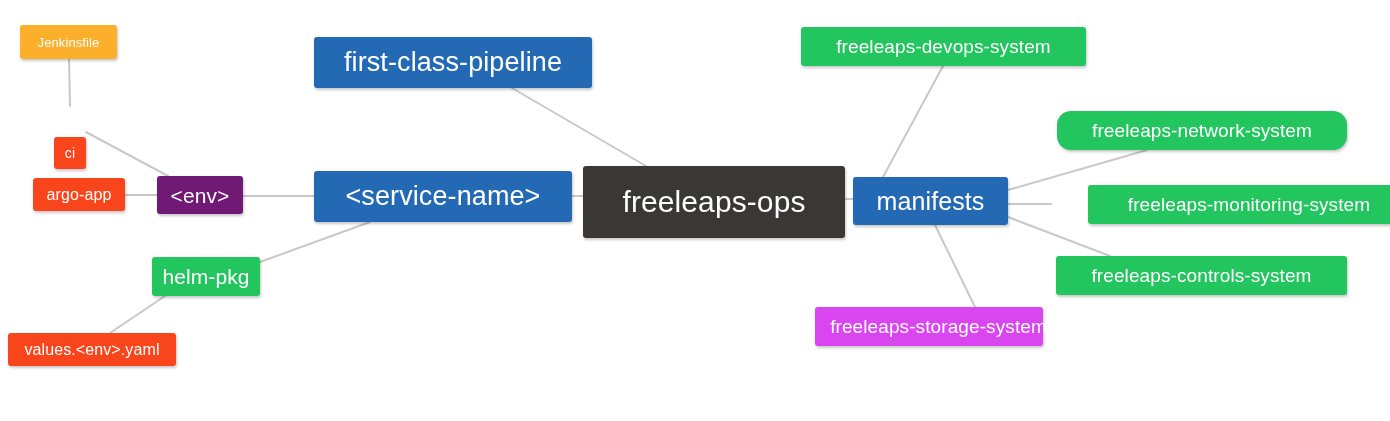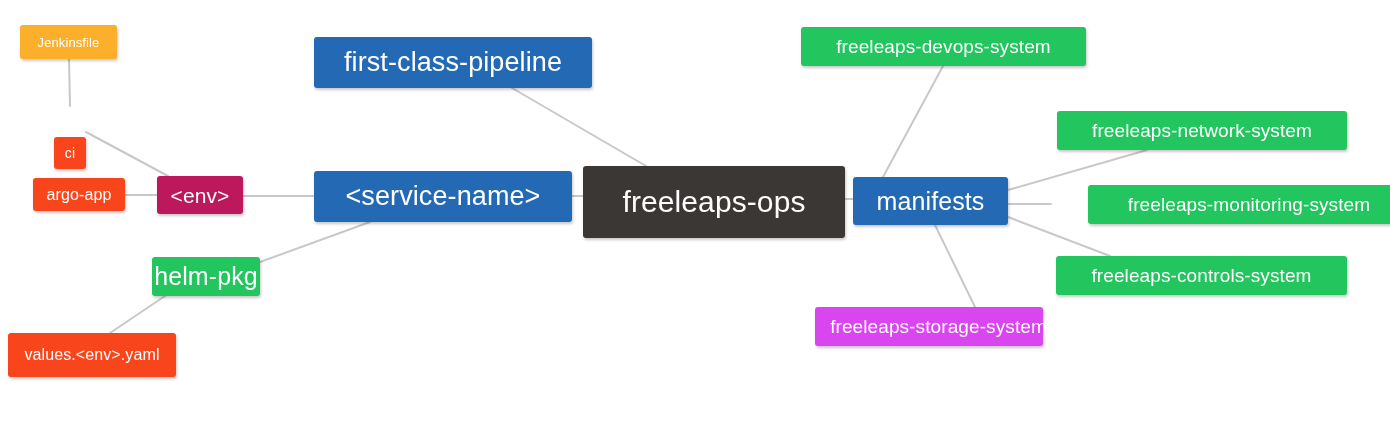--- a/index.html
+++ b/index.html
@@ -64,45 +64,45 @@
   <div id="node-layer">
       <div class="node" style="left: 20px; top: 25px; width: 97px; height: 34px; background: rgb(251, 175, 43); color: rgb(255, 255, 255); font-size: 13px;">
         <span>Jenkinsfile</span>
       </div>
       <div class="node" style="left: 54px; top: 106px; width: 32px; height: 32px; background: rgb(249, 69, 27); color: rgb(255, 255, 255); font-size: 14px; margin-top: 31px;">
         <span>ci</span>
       </div>
       <div class="node" style="left: 33px; top: 178px; width: 92px; height: 33px; background: rgb(249, 69, 27); color: rgb(255, 255, 255); font-size: 16px;">
         <span>argo-app</span>
       </div>
-      <div class="node" style="left: 157px; top: 176px; width: 86px; height: 38px; background: #be185d; color: rgb(255, 255, 255); font-size: 21px;">
+      <div class="node" style="left: 157px; top: 176px; width: 86px; height: 38px; background: #701a75; color: rgb(255, 255, 255); font-size: 21px;">
         <span>&lt;env&gt;</span>
       </div>
-      <div class="node" style="left: 152px; top: 257px; width: 108px; height: 39px; background: rgb(34, 197, 94); color: rgb(255, 255, 255); font-size: 25px;">
+      <div class="node" style="left: 152px; top: 257px; width: 108px; height: 39px; background: rgb(34, 197, 94); color: rgb(255, 255, 255); font-size: 21px;">
         <span>helm-pkg</span>
       </div>
-      <div class="node" style="left: 8px; top: 333px; width: 168px; height: 44px; background: rgb(249, 69, 27); color: rgb(255, 255, 255); font-size: 16px;">
+      <div class="node" style="left: 8px; top: 333px; width: 168px; height: 33px; background: rgb(249, 69, 27); color: rgb(255, 255, 255); font-size: 16px;">
         <span>values.&lt;env&gt;.yaml</span>
       </div>
       <div class="node" style="left: 314px; top: 37px; width: 278px; height: 51px; background: rgb(36, 105, 179); color: rgb(255, 255, 255); font-size: 27px;">
         <span>first-class-pipeline</span>
       </div>
       <div class="node" style="left: 314px; top: 171px; width: 258px; height: 51px; background: rgb(36, 105, 179); color: rgb(255, 255, 255); font-size: 27px;">
         <span>&lt;service-name&gt;</span>
       </div>
       <div class="node" style="left: 583px; top: 166px; width: 262px; height: 72px; background: rgb(59, 55, 53); color: rgb(255, 255, 255); font-size: 30px;">
         <span>freeleaps-ops</span>
       </div>
       <div class="node" style="left: 853px; top: 177px; width: 155px; height: 48px; background: rgb(36, 105, 179); color: rgb(255, 255, 255); font-size: 25px;">
         <span>manifests</span>
       </div>
       <div class="node" style="left: 801px; top: 27px; width: 285px; height: 39px; background: rgb(34, 197, 94); color: rgb(255, 255, 255); font-size: 19px;">
         <span>freeleaps-devops-system</span>
       </div>
-      <div class="node" style="left: 1057px; top: 111px; width: 290px; height: 39px; background: rgb(34, 197, 94); color: rgb(255, 255, 255); font-size: 19px;">
+      <div class="node" style="left: 1057px; top: 111px; width: 290px; height: 39px; background: rgb(34, 197, 94); color: rgb(255, 255, 255); font-size: 19px; border-radius: 14px;">
         <span>freeleaps-network-system</span>
       </div>
       <div class="node" style="left: 1051px; top: 185px; width: 322px; height: 39px; background: rgb(34, 197, 94); color: rgb(255, 255, 255); font-size: 19px; margin-left: 37px;">
         <span>freeleaps-monitoring-system</span>
       </div>
       <div class="node" style="left: 1056px; top: 256px; width: 291px; height: 39px; background: rgb(34, 197, 94); color: rgb(255, 255, 255); font-size: 19px;">
         <span>freeleaps-controls-system</span>
       </div>
       <div class="node" style="left: 815px; top: 307px; width: 228px; height: 39px; background: #d946ef; color: rgb(255, 255, 255); font-size: 19px; padding-left: 29px;">
         <span>freeleaps-storage-system</span>

